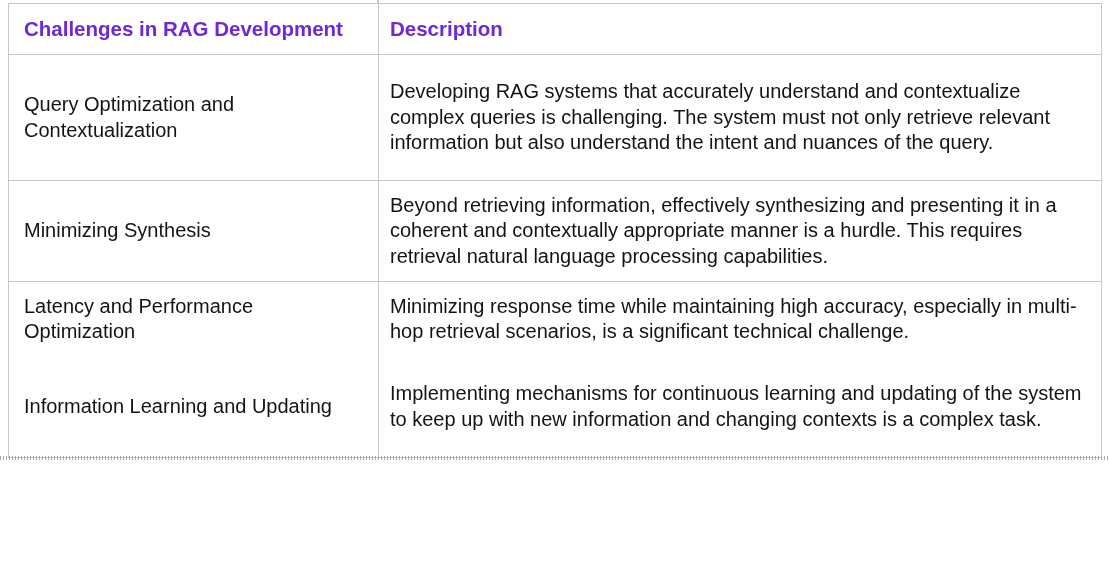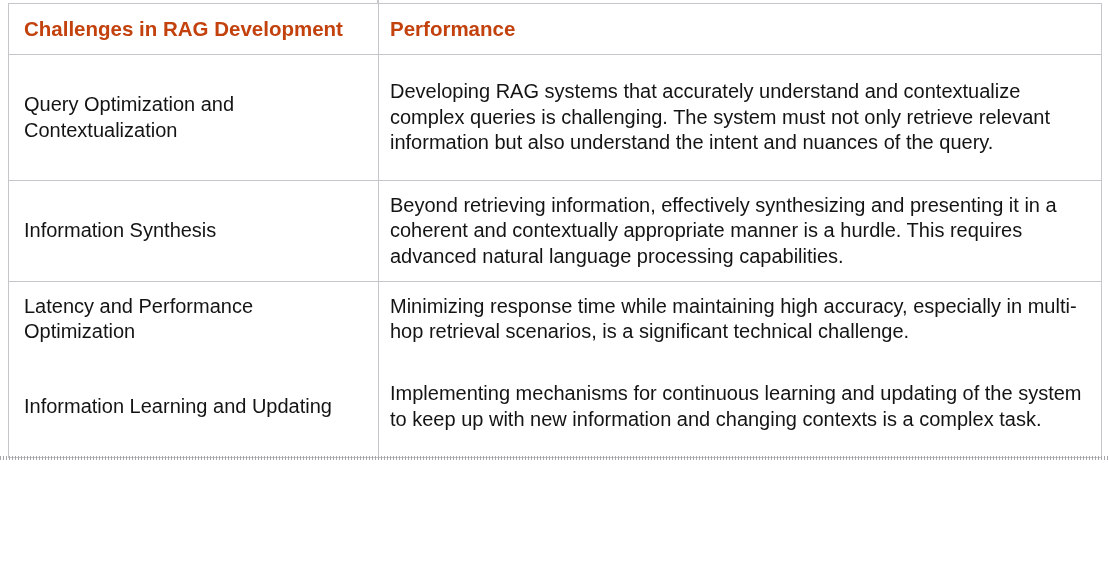--- a/index.html
+++ b/index.html
@@ -39,21 +39,21 @@
     vertical-align: middle;
     text-align: left;
     font-size: 20px;
     line-height: 25.5px;
     color: #141414;
     overflow: hidden;
   }
   th {
     font-size: 20.5px;
     font-weight: bold;
-    color: #c2410c;
+    color: #6d28d9;
   }
   th.col1, td.col1 { padding: 4px 12px 4px 15px; }
   th.col2, td.col2 { padding: 4px 10px 4px 11px; }
   tr.hrow  { height: 51px; }
   tr.r0 { height: 126px; }
   tr.r1 { height: 101px; }
   tr.r2 { height: 75px; }
   tr.r3 { height: 97px; }
   tr.r4 { height: 101px; }
   
@@ -77,31 +77,31 @@
   <div class="top-stub"></div>
 
   <table class="rag-table">
     <colgroup>
       <col class="c1">
       <col class="c2">
     </colgroup>
     <thead>
       <tr class="hrow">
         <th class="col1">Challenges in RAG Development</th>
-        <th class="col2">Performance</th>
+        <th class="col2">Description</th>
       </tr>
     </thead>
     <tbody>
       <tr class="r0">
         <td class="col1">Query Optimization and Contextualization</td>
         <td class="col2">Developing RAG systems that accurately understand and contextualize complex queries is challenging. The system must not only retrieve relevant information but also understand the intent and nuances of the query.</td>
       </tr>
       <tr class="r1">
-        <td class="col1">Information Synthesis</td>
-        <td class="col2">Beyond retrieving information, effectively synthesizing and presenting it in a coherent and contextually appropriate manner is a hurdle. This requires advanced natural language processing capabilities.</td>
+        <td class="col1">Minimizing Synthesis</td>
+        <td class="col2">Beyond retrieving information, effectively synthesizing and presenting it in a coherent and contextually appropriate manner is a hurdle. This requires retrieval natural language processing capabilities.</td>
       </tr>
       <tr class="r2">
         <td class="col1">Latency and Performance Optimization</td>
         <td class="col2">Minimizing response time while maintaining high accuracy, especially in multi-hop retrieval scenarios, is a significant technical challenge.</td>
       </tr>
       <tr class="r4">
         <td class="col1">Information Learning and Updating</td>
         <td class="col2">Implementing mechanisms for continuous learning and updating of the system to keep up with new information and changing contexts is a complex task.</td>
       </tr>
     </tbody>

